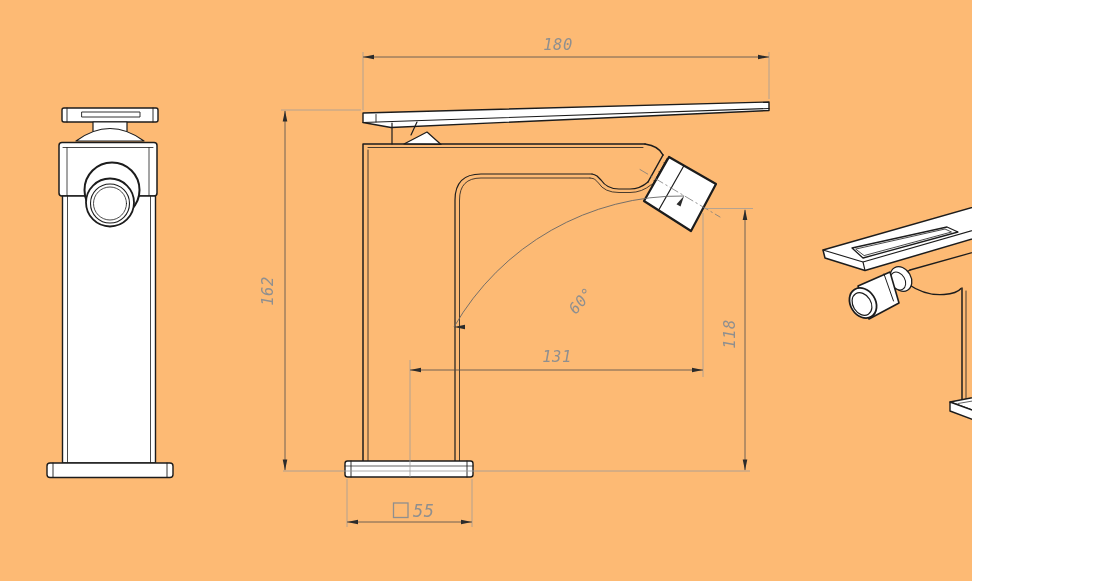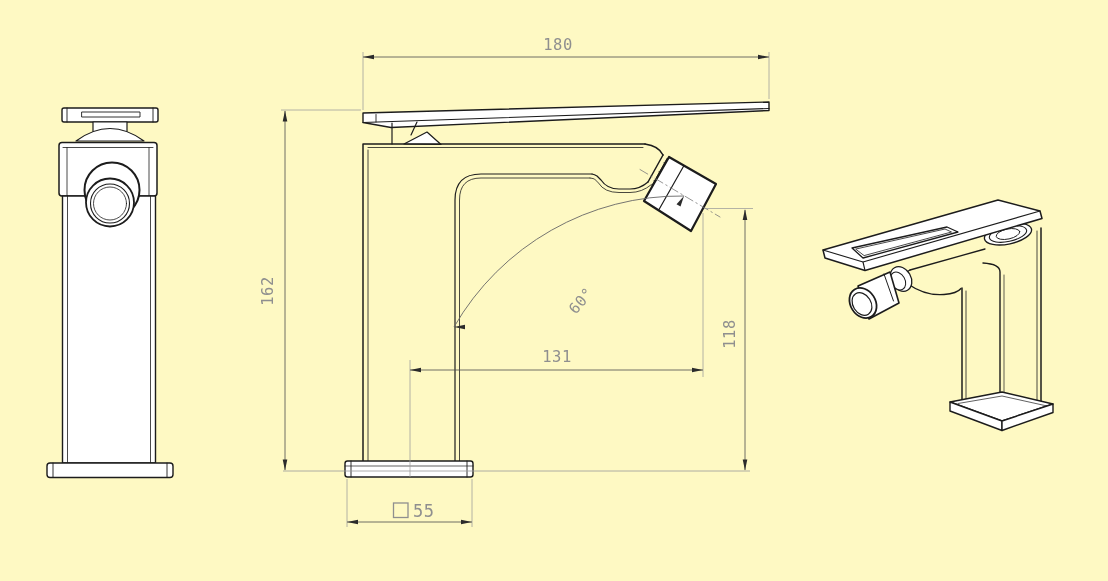--- a/index.html
+++ b/index.html
@@ -1,19 +1,20 @@
 <!DOCTYPE html>
 <html><head>
 <meta charset="utf-8">
 <style>
   html,body{margin:0;padding:0;background:#ffffff;}
   .canvas{
-    position:relative;width:1108px;height:581px;background:#fef9c3;
+    position:relative;width:972px;height:581px;background:#fdba74;
     font-family:"DejaVu Sans Mono","Liberation Mono",monospace;
     overflow:hidden;
+    font-style:italic;
   }
   svg{position:absolute;left:0;top:0;}
   .dim-text{
     font-family:"DejaVu Sans Mono","Liberation Mono",monospace;
     font-size:15.5px;fill:#8f8f8f;letter-spacing:0.5px;
   }
   .dim-text-small{font-size:15px;}
 </style>
 </head>
 <body>

